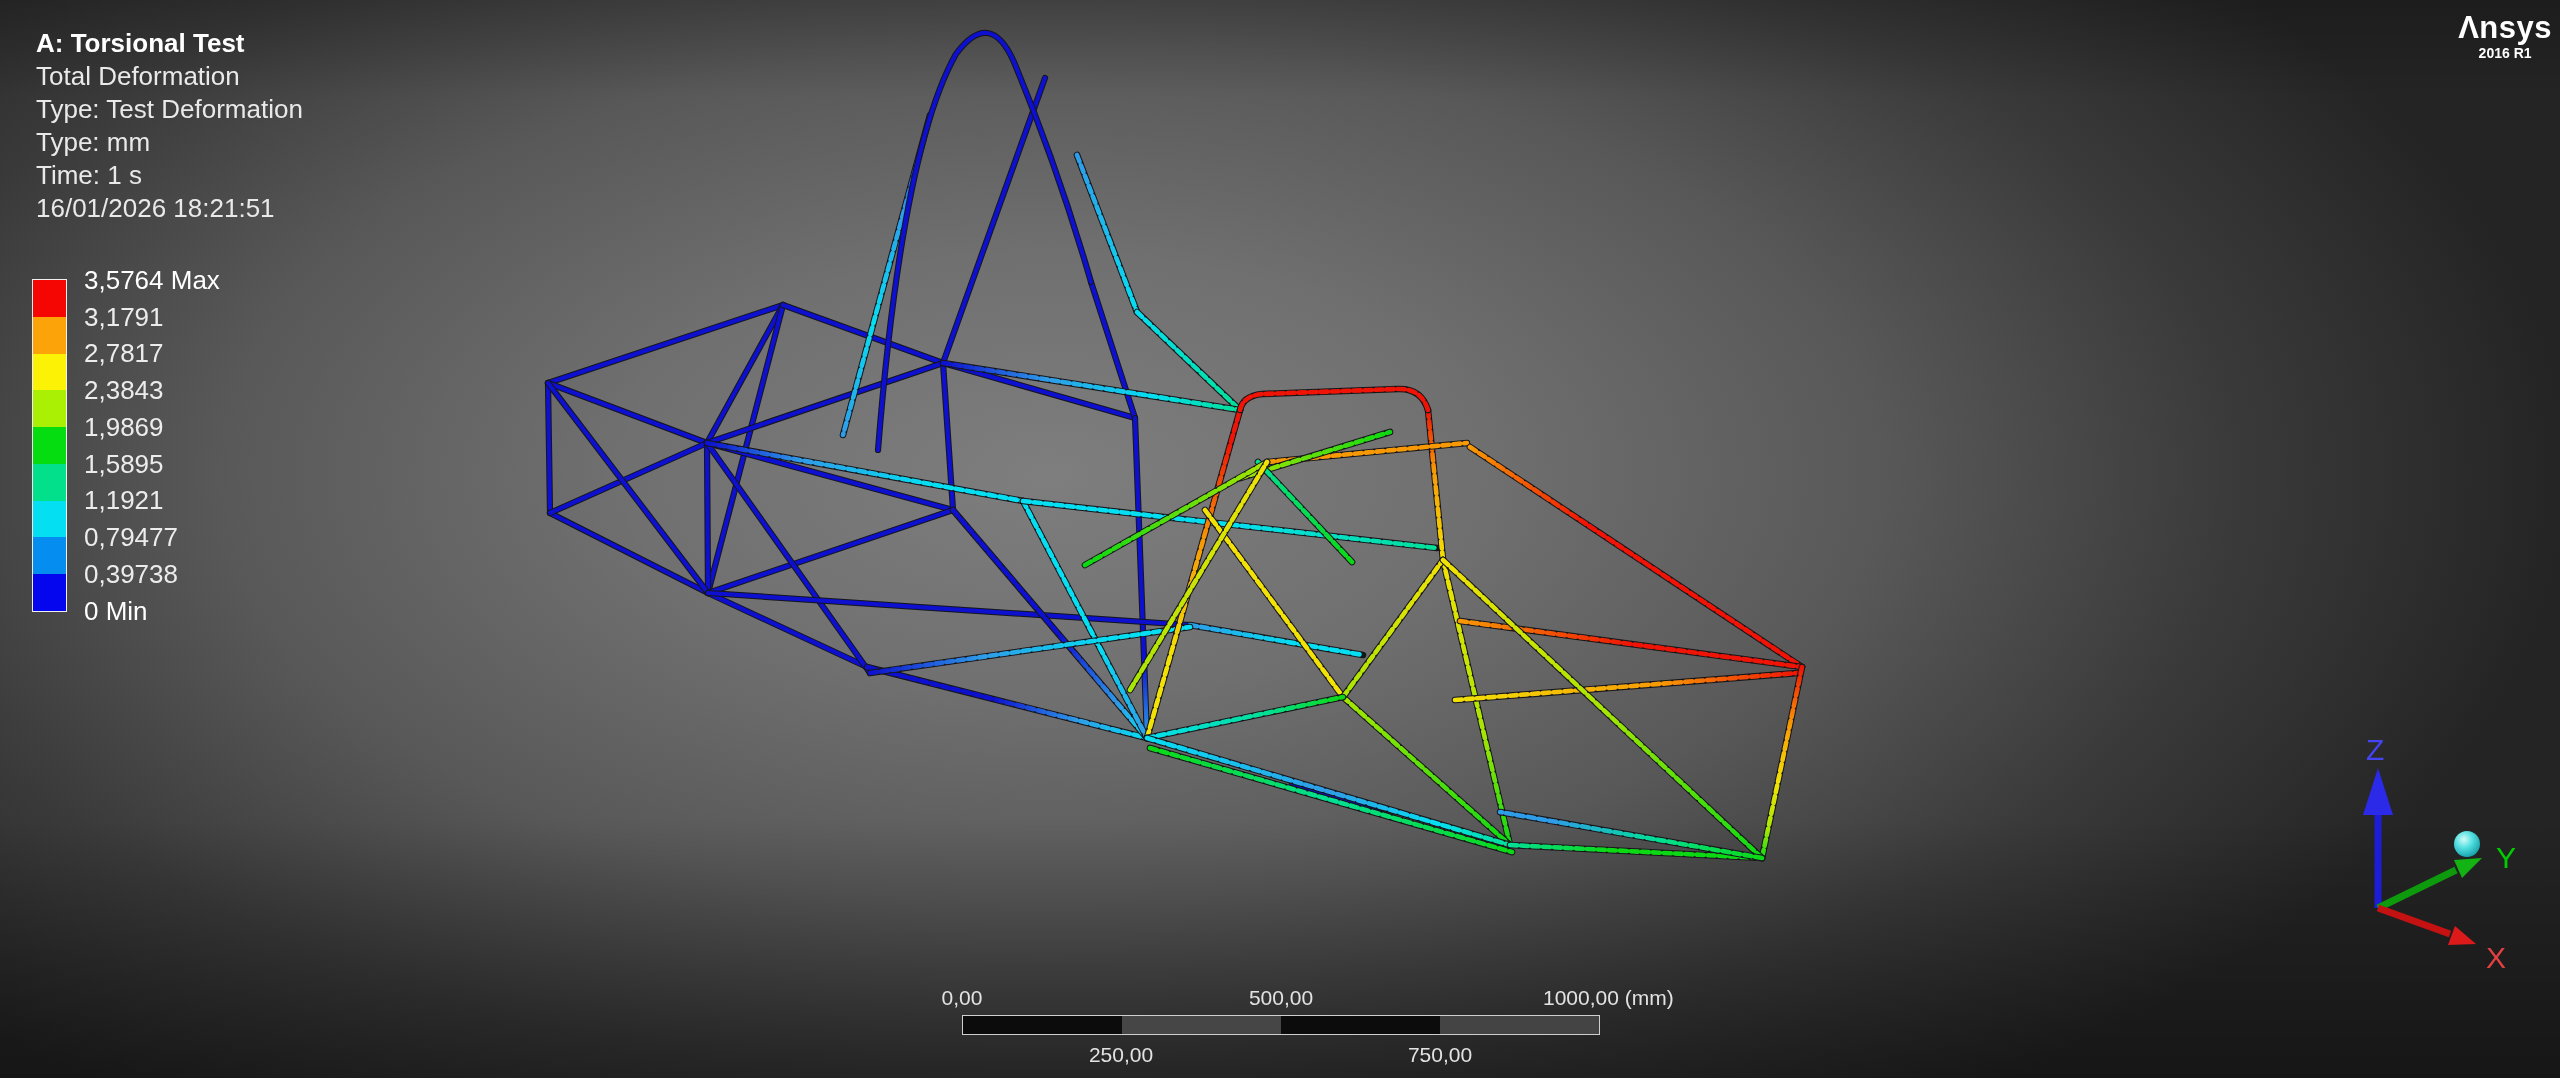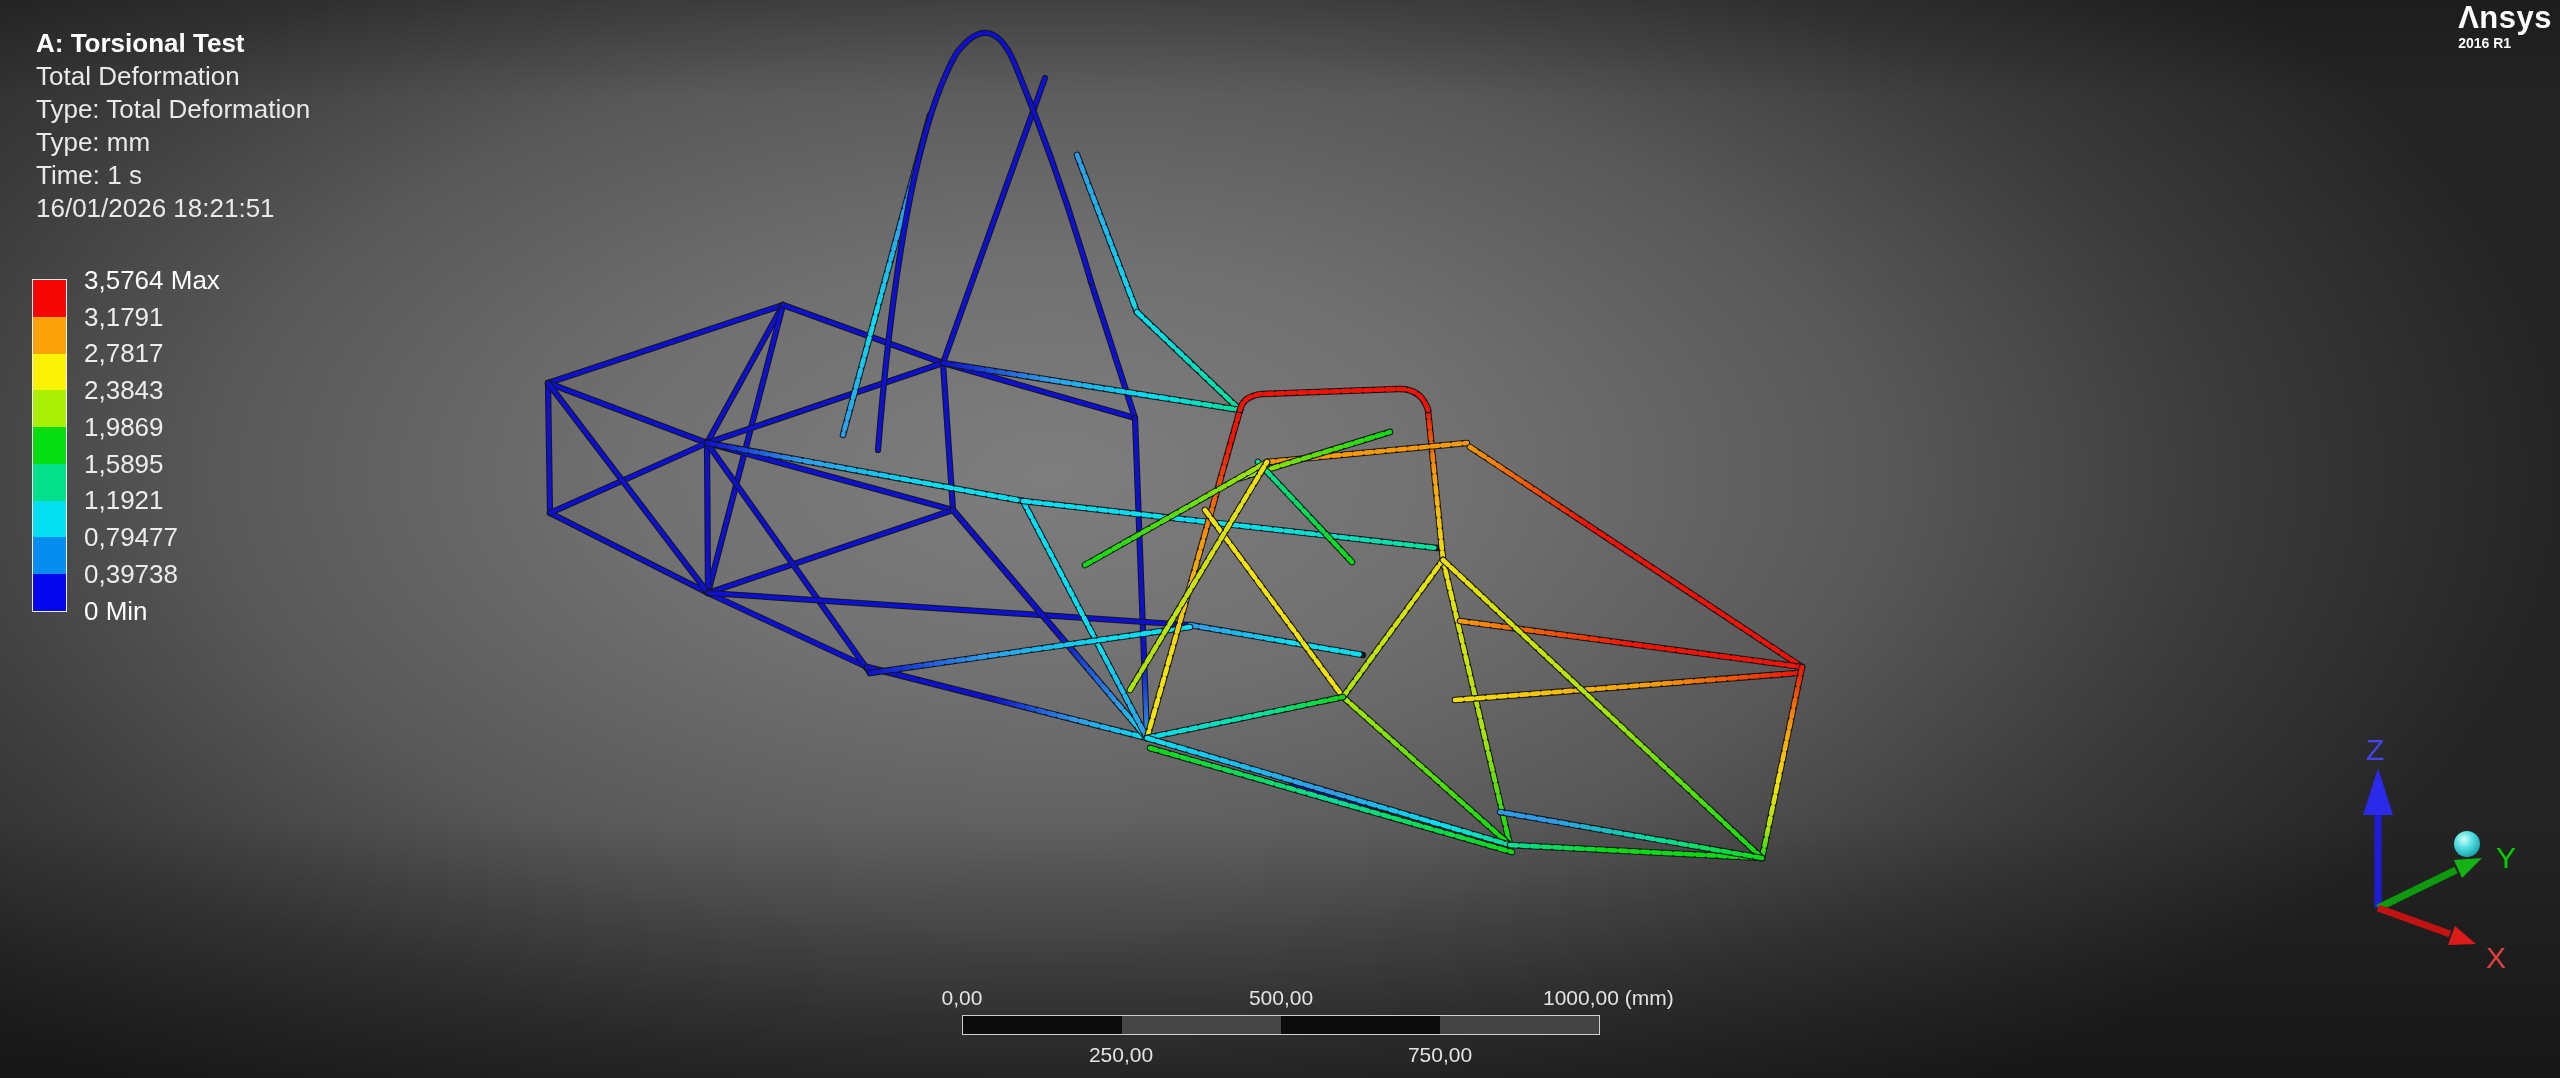--- a/index.html
+++ b/index.html
@@ -24,21 +24,21 @@
   .legend-bar{
     position:absolute;left:33px;top:280px;width:33px;height:331px;
     display:flex;flex-direction:column;outline:1.5px solid #f0f0f0;
   }
   .legend-bar div{flex:1}
   .legend-labels{position:absolute;left:84px;top:262px;color:#ececec;font-size:26px}
   .lg-row{height:36.78px;display:flex;align-items:center;white-space:nowrap}
   .lg-row.bold{font-weight:normal;color:#ffffff}
 
   
-  .brand{position:absolute;top:2px;right:8px;text-align:left;color:#fff;line-height:1}
+  .brand{position:absolute;top:12px;right:8px;text-align:center;color:#fff;line-height:1}
   .brand-name{font-size:31px;font-weight:bold;letter-spacing:.5px}
   .brand-ver{font-size:14px;font-weight:bold;margin-top:3px}
 
   
   .scalebar-track{
     position:absolute;left:962px;top:1015px;width:638px;height:20px;
     display:flex;border:1px solid #cfcfcf;box-sizing:border-box;
   }
   .scalebar-track div{flex:1;height:100%}
   .sb-label{position:absolute;color:#e2e2e2;font-size:21px;white-space:nowrap}
@@ -332,21 +332,21 @@
       <line x1="1762" y1="858" x2="1500" y2="812" stroke="url(#eg53)" stroke-width="4.6" stroke-linecap="round" stroke-dasharray="7 4"></line>
       <path d="M 878 450 Q 902 150 956 54 Q 990 8 1014 62 Q 1058 168 1091 282" fill="none" stroke="#15151a" stroke-width="6.2" stroke-linecap="round"></path>
       <path d="M 878 450 Q 902 150 956 54 Q 990 8 1014 62 Q 1058 168 1091 282" fill="none" stroke="#0d10cf" stroke-width="4.2" stroke-linecap="round"></path>
       <path d="M 1240 410 Q 1243 396 1262 394 L 1398 389 Q 1421 388 1428 410" fill="none" stroke="#15151a" stroke-width="6.6" stroke-linecap="round"></path>
       <path d="M 1240 410 Q 1243 396 1262 394 L 1398 389 Q 1421 388 1428 410" fill="none" stroke="#ef1405" stroke-width="4.6" stroke-linecap="round" stroke-dasharray="7 4"></path>
     </svg>
 
   <div class="info">
     <div class="t">A: Torsional Test</div>
     <div>Total Deformation</div>
-    <div>Type: Total Deformation</div>
+    <div>Type: Test Deformation</div>
     <div>Type: mm</div>
     <div>Time: 1 s</div>
     <div>16/01/2026 18:21:51</div>
   </div>
 
   <div class="legend-bar">
       <div style="background: rgb(246, 6, 3);"></div>
       <div style="background: rgb(252, 163, 10);"></div>
       <div style="background: rgb(252, 242, 5);"></div>
       <div style="background: rgb(170, 240, 5);"></div>

